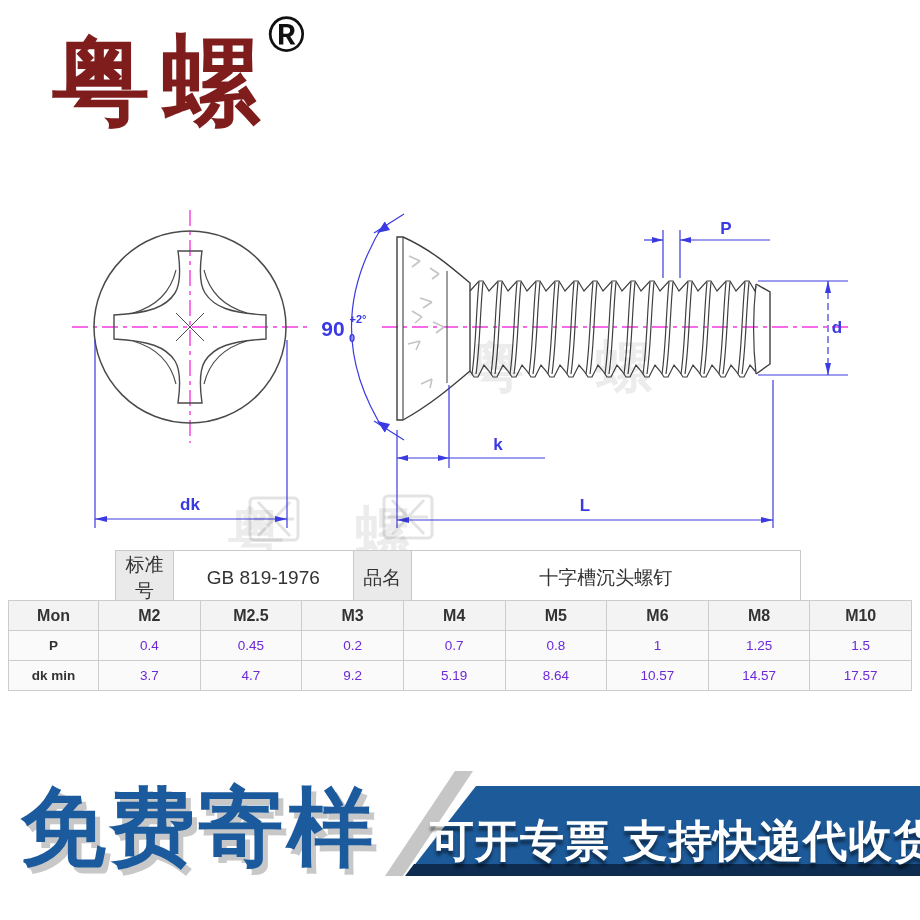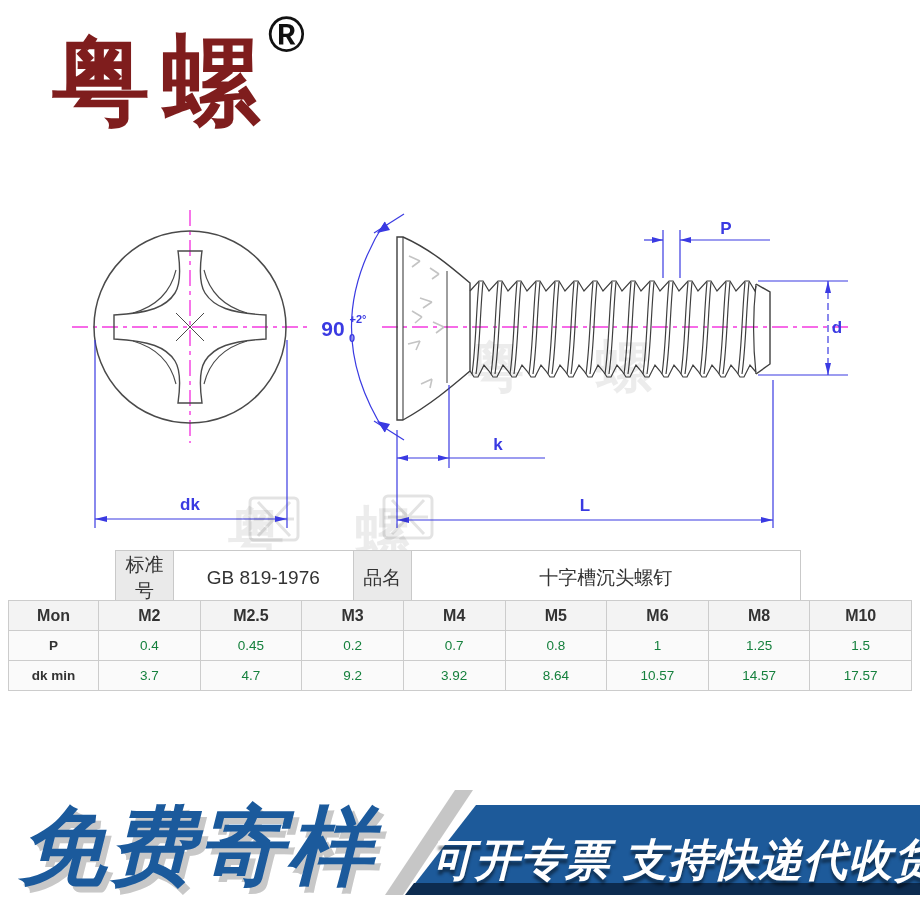--- a/index.html
+++ b/index.html
@@ -13,26 +13,26 @@
   .wm{position:absolute;color:#000;opacity:.07;font-weight:700;font-size:56px;
       letter-spacing:28px;white-space:nowrap;pointer-events:none;}
   
   .info-table{position:absolute;left:115px;top:550px;width:686px;border-collapse:collapse;}
   .info-table td{border:1px solid #c9c9c9;height:34px;font-size:19px;color:#333;
                  text-align:center;vertical-align:middle;background:#fff;}
   .info-table td.hd{background:#eaeaea;font-weight:400;}
   
   .spec-table{position:absolute;left:8px;top:600px;width:904px;border-collapse:collapse;table-layout:fixed;}
   .spec-table td{border:1px solid #cccccc;height:27px;text-align:center;vertical-align:middle;
-                 font-size:13.5px;color:#15803d;background:#fff;}
+                 font-size:13.5px;color:#6d28d9;background:#fff;}
   .spec-table tr.hdr td{font-weight:700;color:#333;background:#f3f3f3;font-size:16px;}
   .spec-table td.rowlabel{font-weight:700;color:#333;}
   .spec-table tr.alt td{background:#fafafa;}
   
-  .banner{position:absolute;left:0;top:785px;width:920px;height:110px;font-style:italic;}
+  .banner{position:absolute;left:0;top:766px;width:920px;height:110px;}
   .banner-left{position:absolute;left:20px;top:4px;font-size:86px;font-weight:900;
                letter-spacing:3px;color:#1b5a9c;text-shadow:5px 6px 0 #c8c8c8;white-space:nowrap;}
   .banner-right{position:absolute;left:430px;top:46px;width:486px;text-align:center;
                 font-size:44px;font-weight:900;color:#fff;letter-spacing:1px;white-space:nowrap;
                 text-shadow:0 5px 3px rgba(0,0,0,.45);}
   svg{display:block;}
   .nosel{user-select:none;}
 </style>
 </head>
 <body>
@@ -254,21 +254,21 @@
       <td>0.8</td>
       <td>1</td>
       <td>1.25</td>
       <td>1.5</td>
     </tr>
     <tr class="alt">
       <td class="rowlabel">dk min</td>
       <td>3.7</td>
       <td>4.7</td>
       <td>9.2</td>
-      <td>3.92</td>
+      <td>5.19</td>
       <td>8.64</td>
       <td>10.57</td>
       <td>14.57</td>
       <td>17.57</td>
     </tr>
   </tbody>
     </table>
 
   <div class="banner">
     <svg width="920" height="110" viewBox="0 0 920 110" style="position:absolute;left:0;top:0;">

